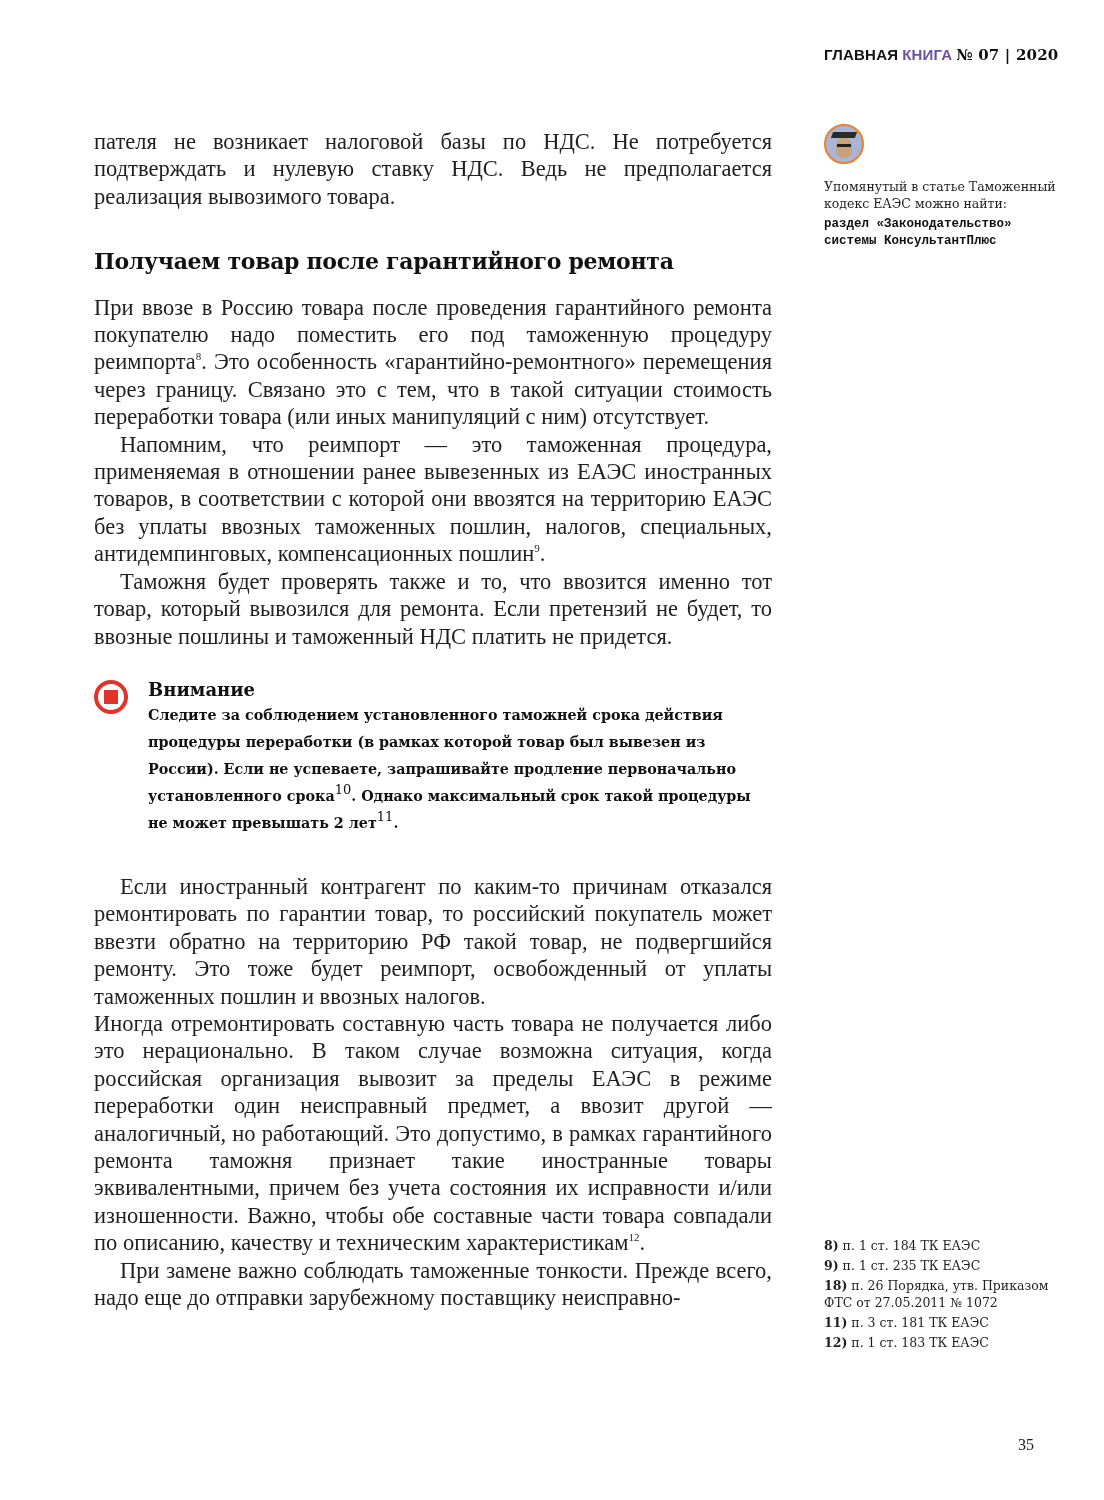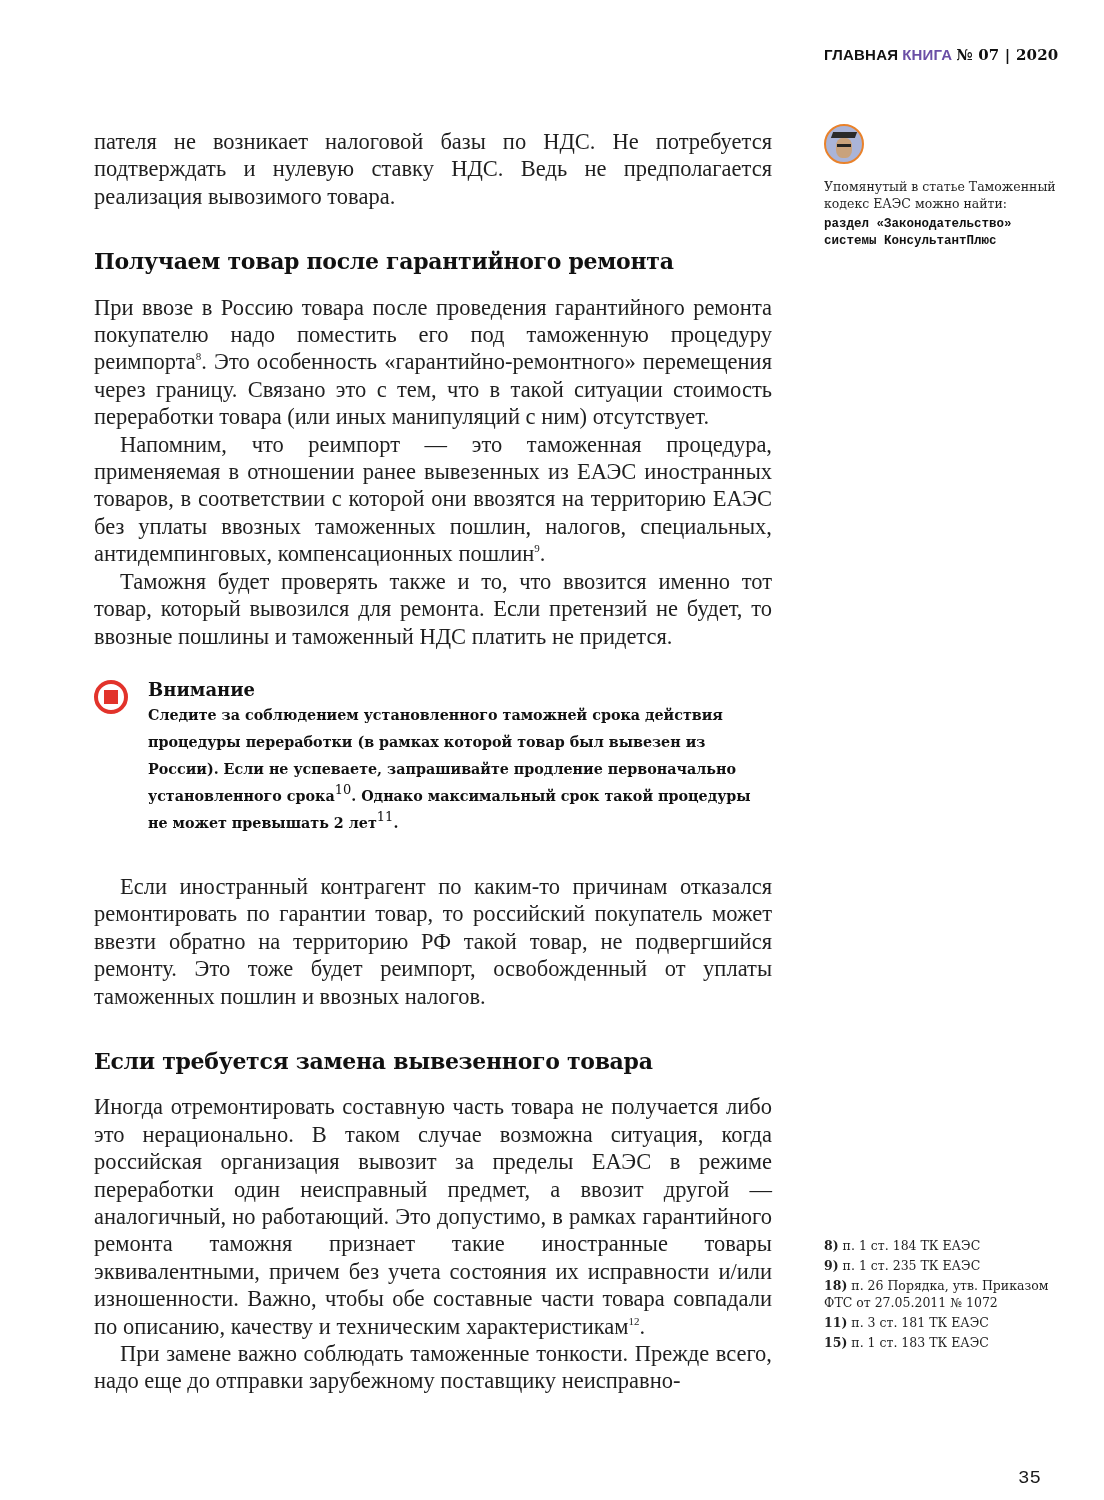--- a/index.html
+++ b/index.html
@@ -29,21 +29,21 @@
   .avatar .face { position: absolute; left: 10px; top: 12px; width: 16px; height: 20px; background: #c9a27c; border-radius: 40%; }
   .avatar .cap { position: absolute; left: 6px; top: 6px; width: 24px; height: 6px; background: #2a2a2a; transform: skewX(-20deg); }
   .avatar .glasses { position: absolute; left: 11px; top: 18px; width: 14px; height: 3px; background: #222; }
   .aside-text { font-family: "DejaVu Serif", serif; font-size: 12.5px; line-height: 17px; color: #1f1f1f; margin-top: 14px; }
   .aside-bold { font-family: Liberation Mono, monospace; font-weight: 700; font-size: 12.5px; line-height: 17px; color: #111; margin-top: 4px; }
 
   .footnotes { position: absolute; left: 824px; top: 1237px; width: 240px; font-family: "DejaVu Serif", serif; font-size: 12.5px; line-height: 17px; color: #1f1f1f; }
   .footnotes .fn { margin-bottom: 3px; }
   .footnotes .num { font-weight: 700; }
 
-  .pagenum { position: absolute; left: 1018px; top: 1467px; font-family: Liberation Mono, monospace; font-size: 19px; color: #1a1a1a; }
+  .pagenum { position: absolute; left: 1018px; top: 1436px; font-family: Liberation Serif, serif; font-size: 16px; color: #1a1a1a; }
 </style>
 </head>
 <body>
 
 <div class="masthead">
   <span class="brand1">ГЛАВНАЯ</span>
   <span class="brand2">КНИГА</span>
   <span class="issue">№ 07 | 2020</span>
 </div>
 
@@ -69,27 +69,26 @@
   <div class="notice">
     <div class="notice-icon">
         <div class="sq"></div>
       </div>
     <div class="notice-title">Внимание</div>
     <div class="notice-body"><span>Следите за соблюдением установленного таможней срока действия процедуры переработки (в рамках которой товар был вывезен из России). Если не успеваете, запрашивайте продление первоначально установленного срока</span><sup>10</sup><span>. Однако максимальный срок такой процедуры не может превышать 2 лет</span><sup>11</sup><span>.</span></div>
   </div>
 
   <p class="indent">Если иностранный контрагент по каким-то причинам отказался ремонтировать по гарантии товар, то российский покупатель может ввезти обратно на территорию РФ такой товар, не подвергшийся ремонту. Это тоже будет реимпорт, освобожденный от уплаты таможенных пошлин и ввозных налогов.</p>
 
-  <h2>Если требуется замена вывезенного товара</h2>
 
   <p><span>Иногда отремонтировать составную часть товара не получается либо это нерационально. В таком случае возможна ситуация, когда российская организация вывозит за пределы ЕАЭС в режиме переработки один неисправный предмет, а ввозит другой — аналогичный, но работающий. Это допустимо, в рамках гарантийного ремонта таможня признает такие иностранные товары эквивалентными, причем без учета состояния их исправности и/или изношенности. Важно, чтобы обе составные части товара совпадали по описанию, качеству и техническим характеристикам</span><sup>12</sup><span>.</span></p>
   <p class="indent">При замене важно соблюдать таможенные тонкости. Прежде всего, надо еще до отправки зарубежному поставщику неисправно-</p>
 </div>
 
 <div class="footnotes">
   <div class="fn"><span class="num">8)</span> <span>п. 1 ст. 184 ТК ЕАЭС</span></div>
   <div class="fn"><span class="num">9)</span> <span>п. 1 ст. 235 ТК ЕАЭС</span></div>
   <div class="fn"><span class="num">18)</span> <span>п. 26 Порядка, утв. Приказом ФТС от 27.05.2011 № 1072</span></div>
   <div class="fn"><span class="num">11)</span> <span>п. 3 ст. 181 ТК ЕАЭС</span></div>
-  <div class="fn"><span class="num">15)</span> <span>п. 1 ст. 183 ТК ЕАЭС</span></div>
+  <div class="fn"><span class="num">12)</span> <span>п. 1 ст. 183 ТК ЕАЭС</span></div>
 </div>
 
 <div class="pagenum">35</div>
 
 </body></html>

